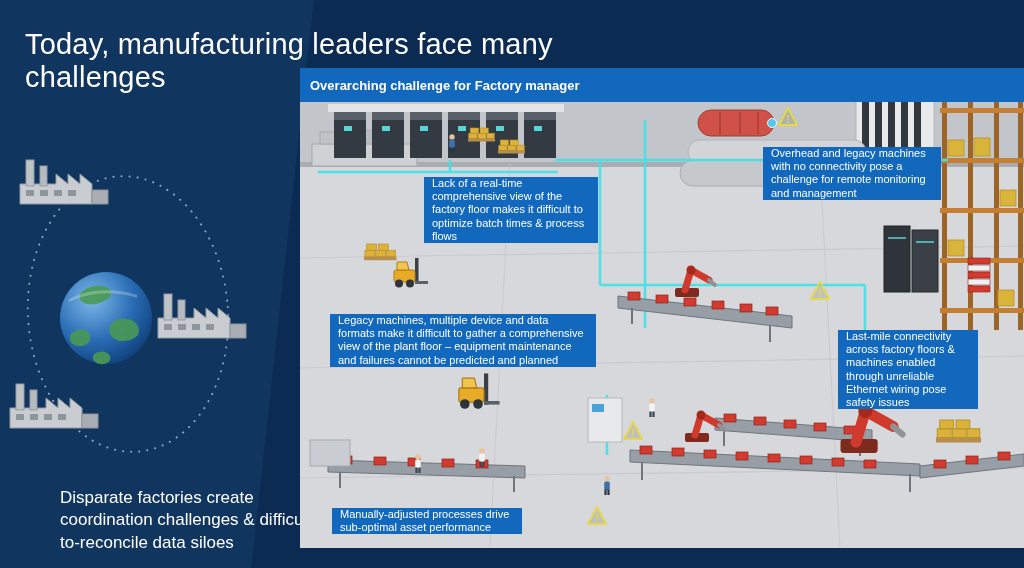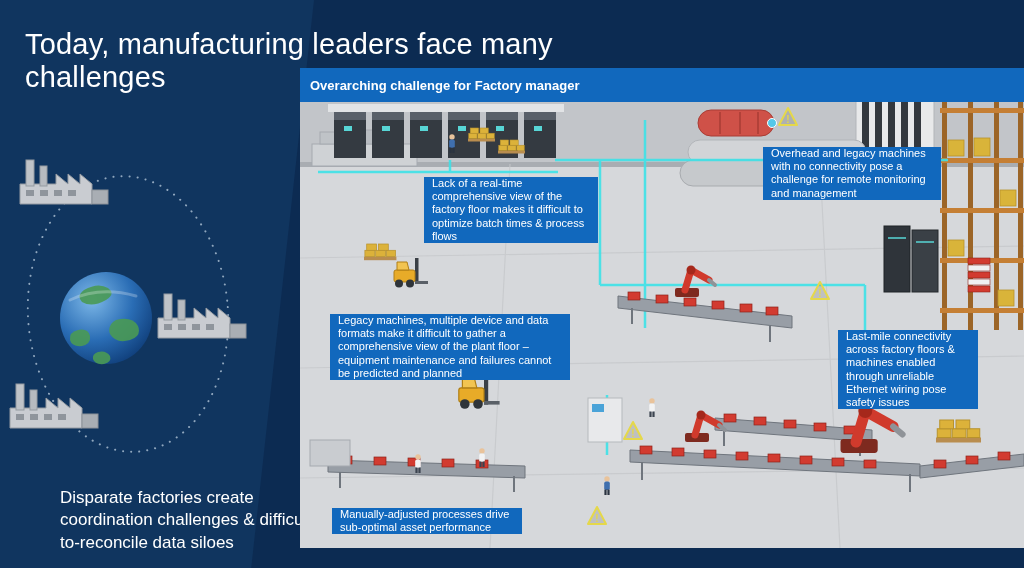--- a/index.html
+++ b/index.html
@@ -24,21 +24,21 @@
 
   .header-bar { position:absolute; left:0; top:0; width:100%; background:#1168bd;
                 color:#fff; padding:10px 10px 7px; }
   .header-title { font-size:13px; font-weight:700; margin-bottom:2px; }
   .header-subtitle { font-size:13px; }
 
   .callout { position:absolute; background:#1168bd; color:#ffffff;
              font-size:11px; line-height:1.2; padding:0 8px; }
   .c1 { left:124px; top:109px;  width:174px; }
   .c2 { left:463px; top:79px;  width:178px; }
-  .c3 { left:30px;  top:246px; width:240px; }
+  .c3 { left:30px;  top:246px; width:266px; }
   .c4 { left:538px; top:262px; width:140px; }
   .c5 { left:32px;  top:440px; width:190px; }
 </style>
 </head>
 <body>
 
 <div class="slide">
 
   <div class="left-panel"></div>
 

